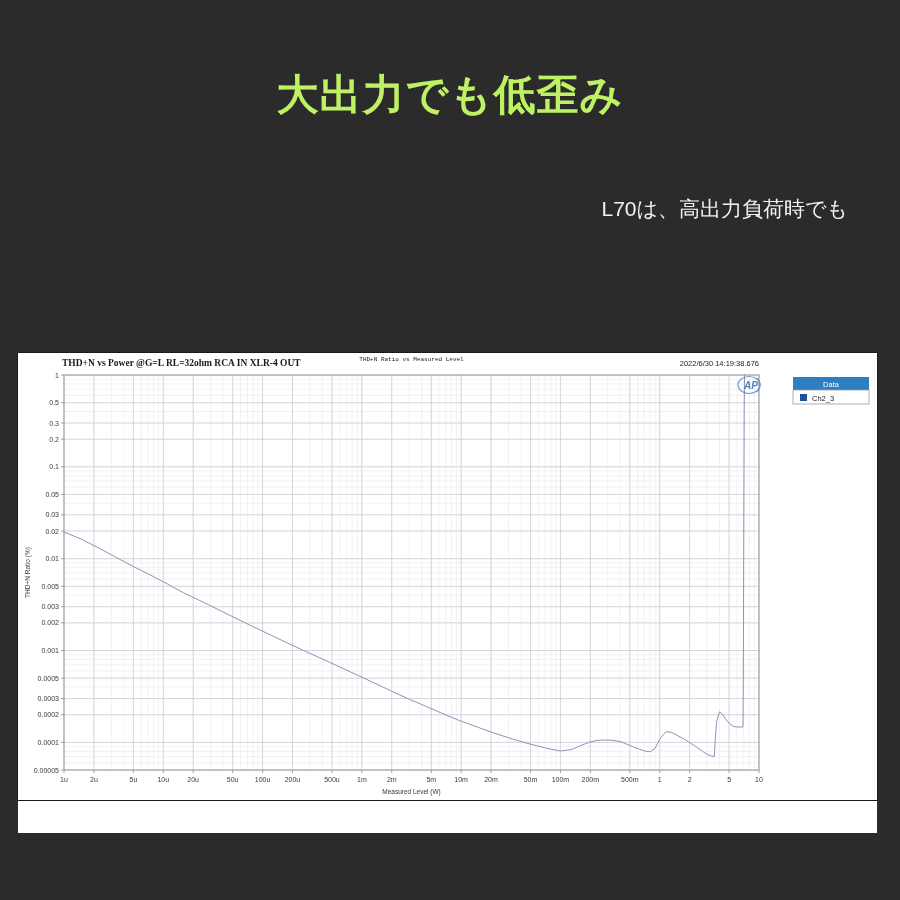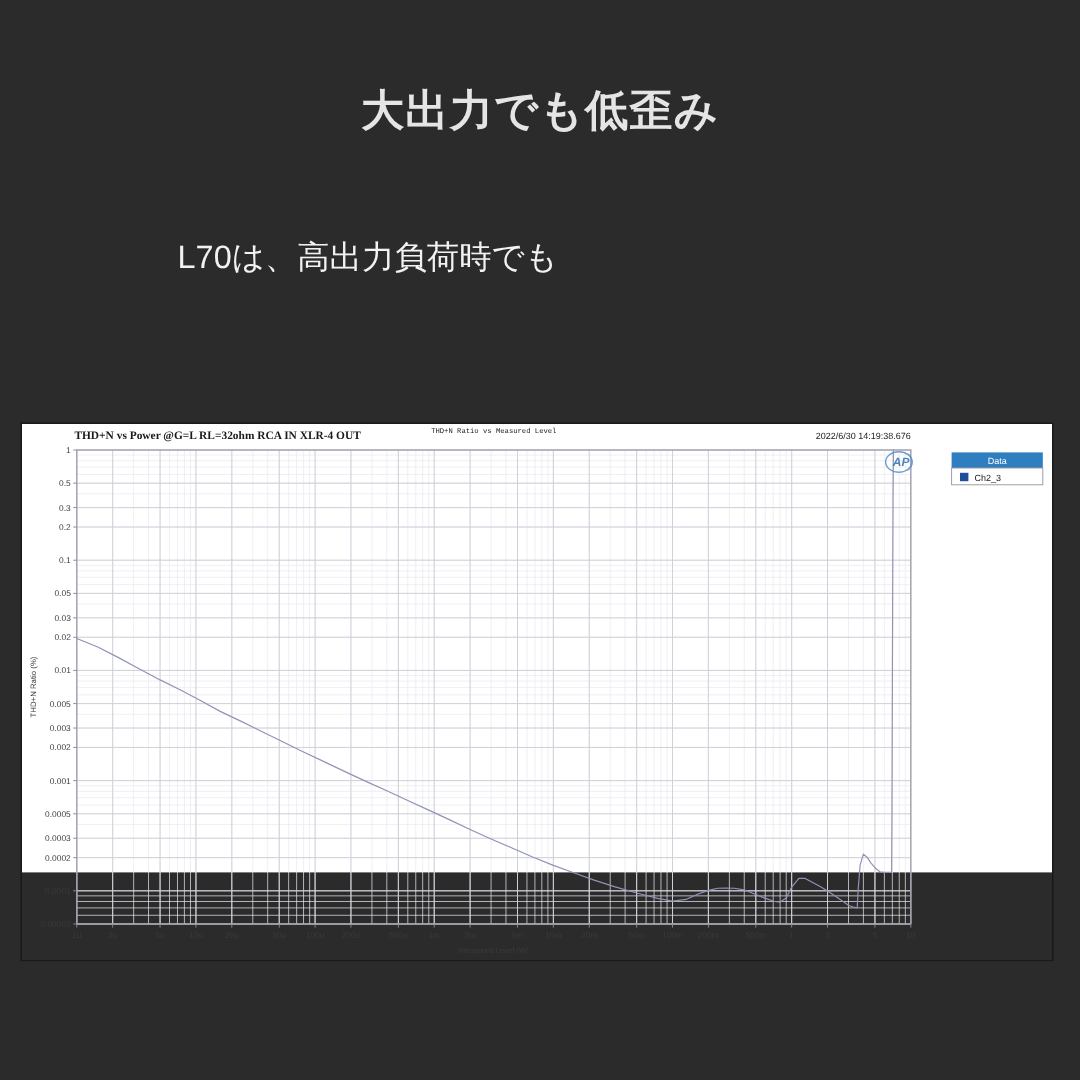--- a/index.html
+++ b/index.html
@@ -11,39 +11,40 @@
     position:relative;
   }
   
   #hero{
     position:absolute;left:0;top:0;width:900px;height:353px;
     background:#2b2b2b;
   }
   #headline{
     position:absolute;left:0;top:72px;width:900px;
     text-align:center;
-    color:#e5e5e5;
-    font-size:36px;
+    color:#bef264;
+    font-size:42px;
     font-weight:bold;
     letter-spacing:1px;
     line-height:1.1;
   }
   #body-copy{
     position:absolute;left:148px;top:192px;width:700px;
     color:#f2f2f2;
-    font-size:27px;
+    font-size:21px;
     line-height:1.65;
     font-weight:normal;
+    text-align:right;
   }
   #body-copy div{white-space:nowrap;}
 
   
   #panel{
     position:absolute;left:18px;top:353px;
-    width:859px;height:374px;
+    width:859px;height:480px;
     background:#ffffff;
     box-sizing:border-box;
   }
   #panel-shadow{
     position:absolute;left:18px;top:353px;
     width:859px;height:447px;
     box-shadow:0 0 0 1px #1a1a1a;
     pointer-events:none;
   }
   svg{display:block;}

